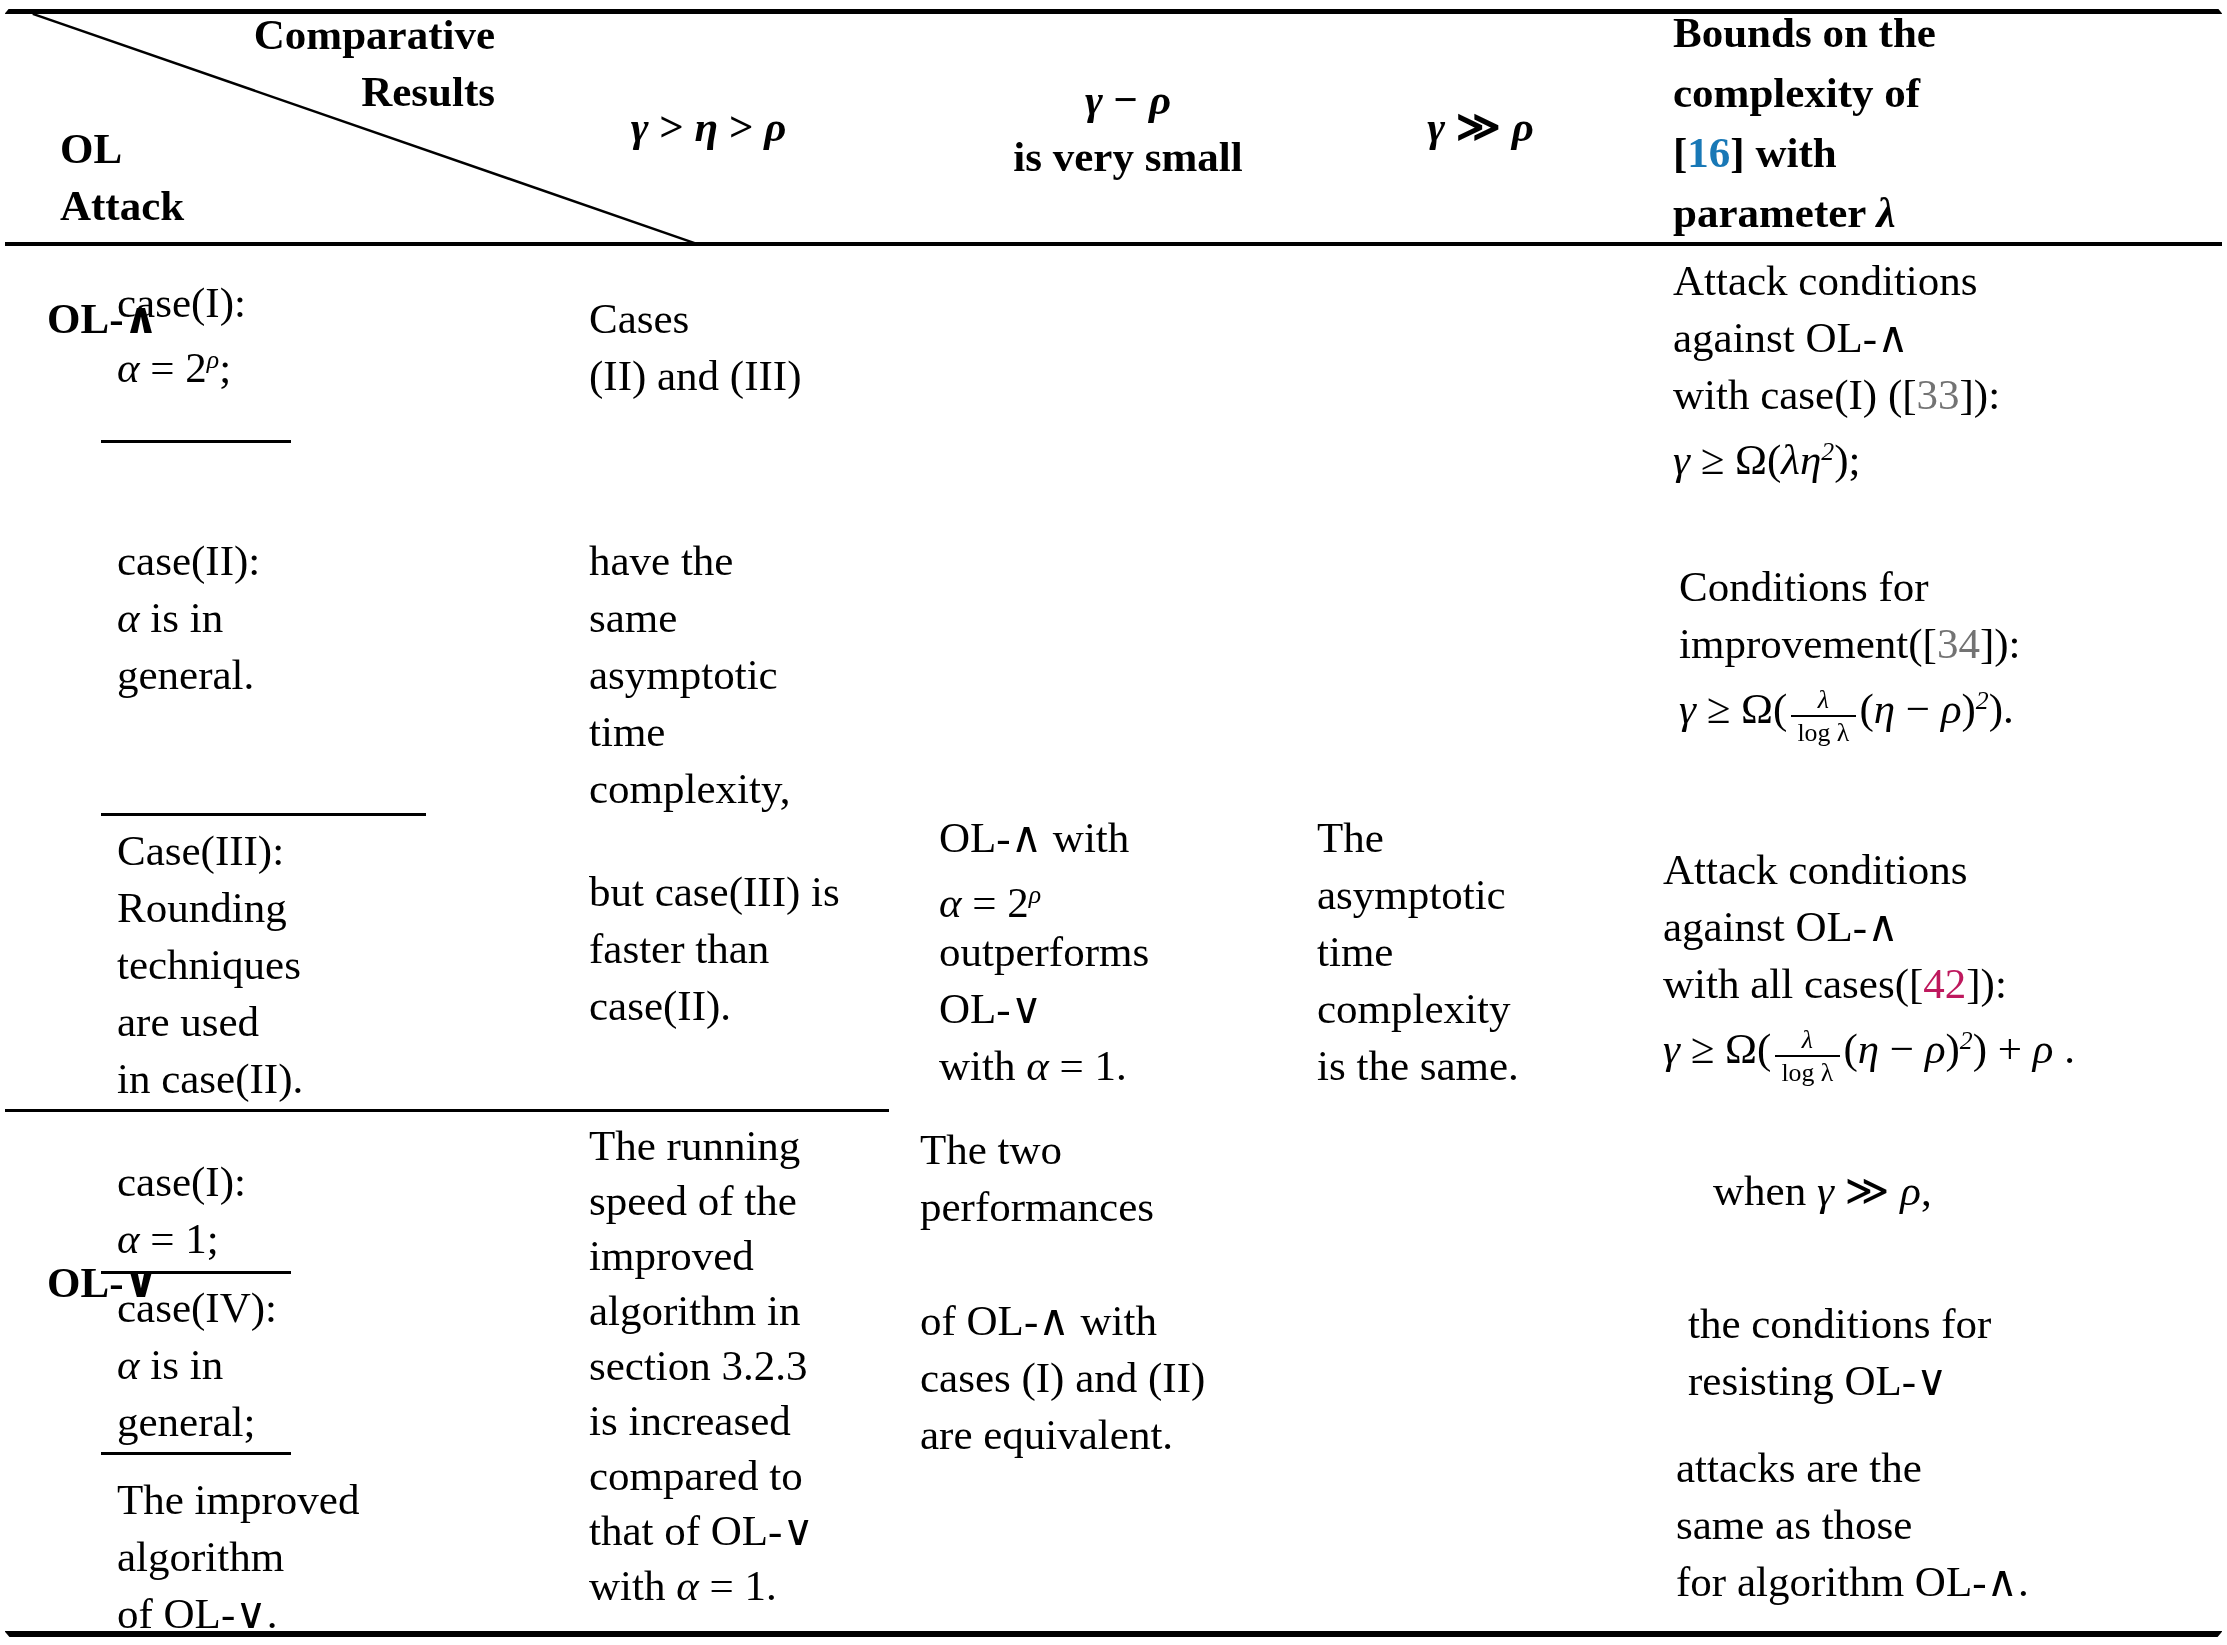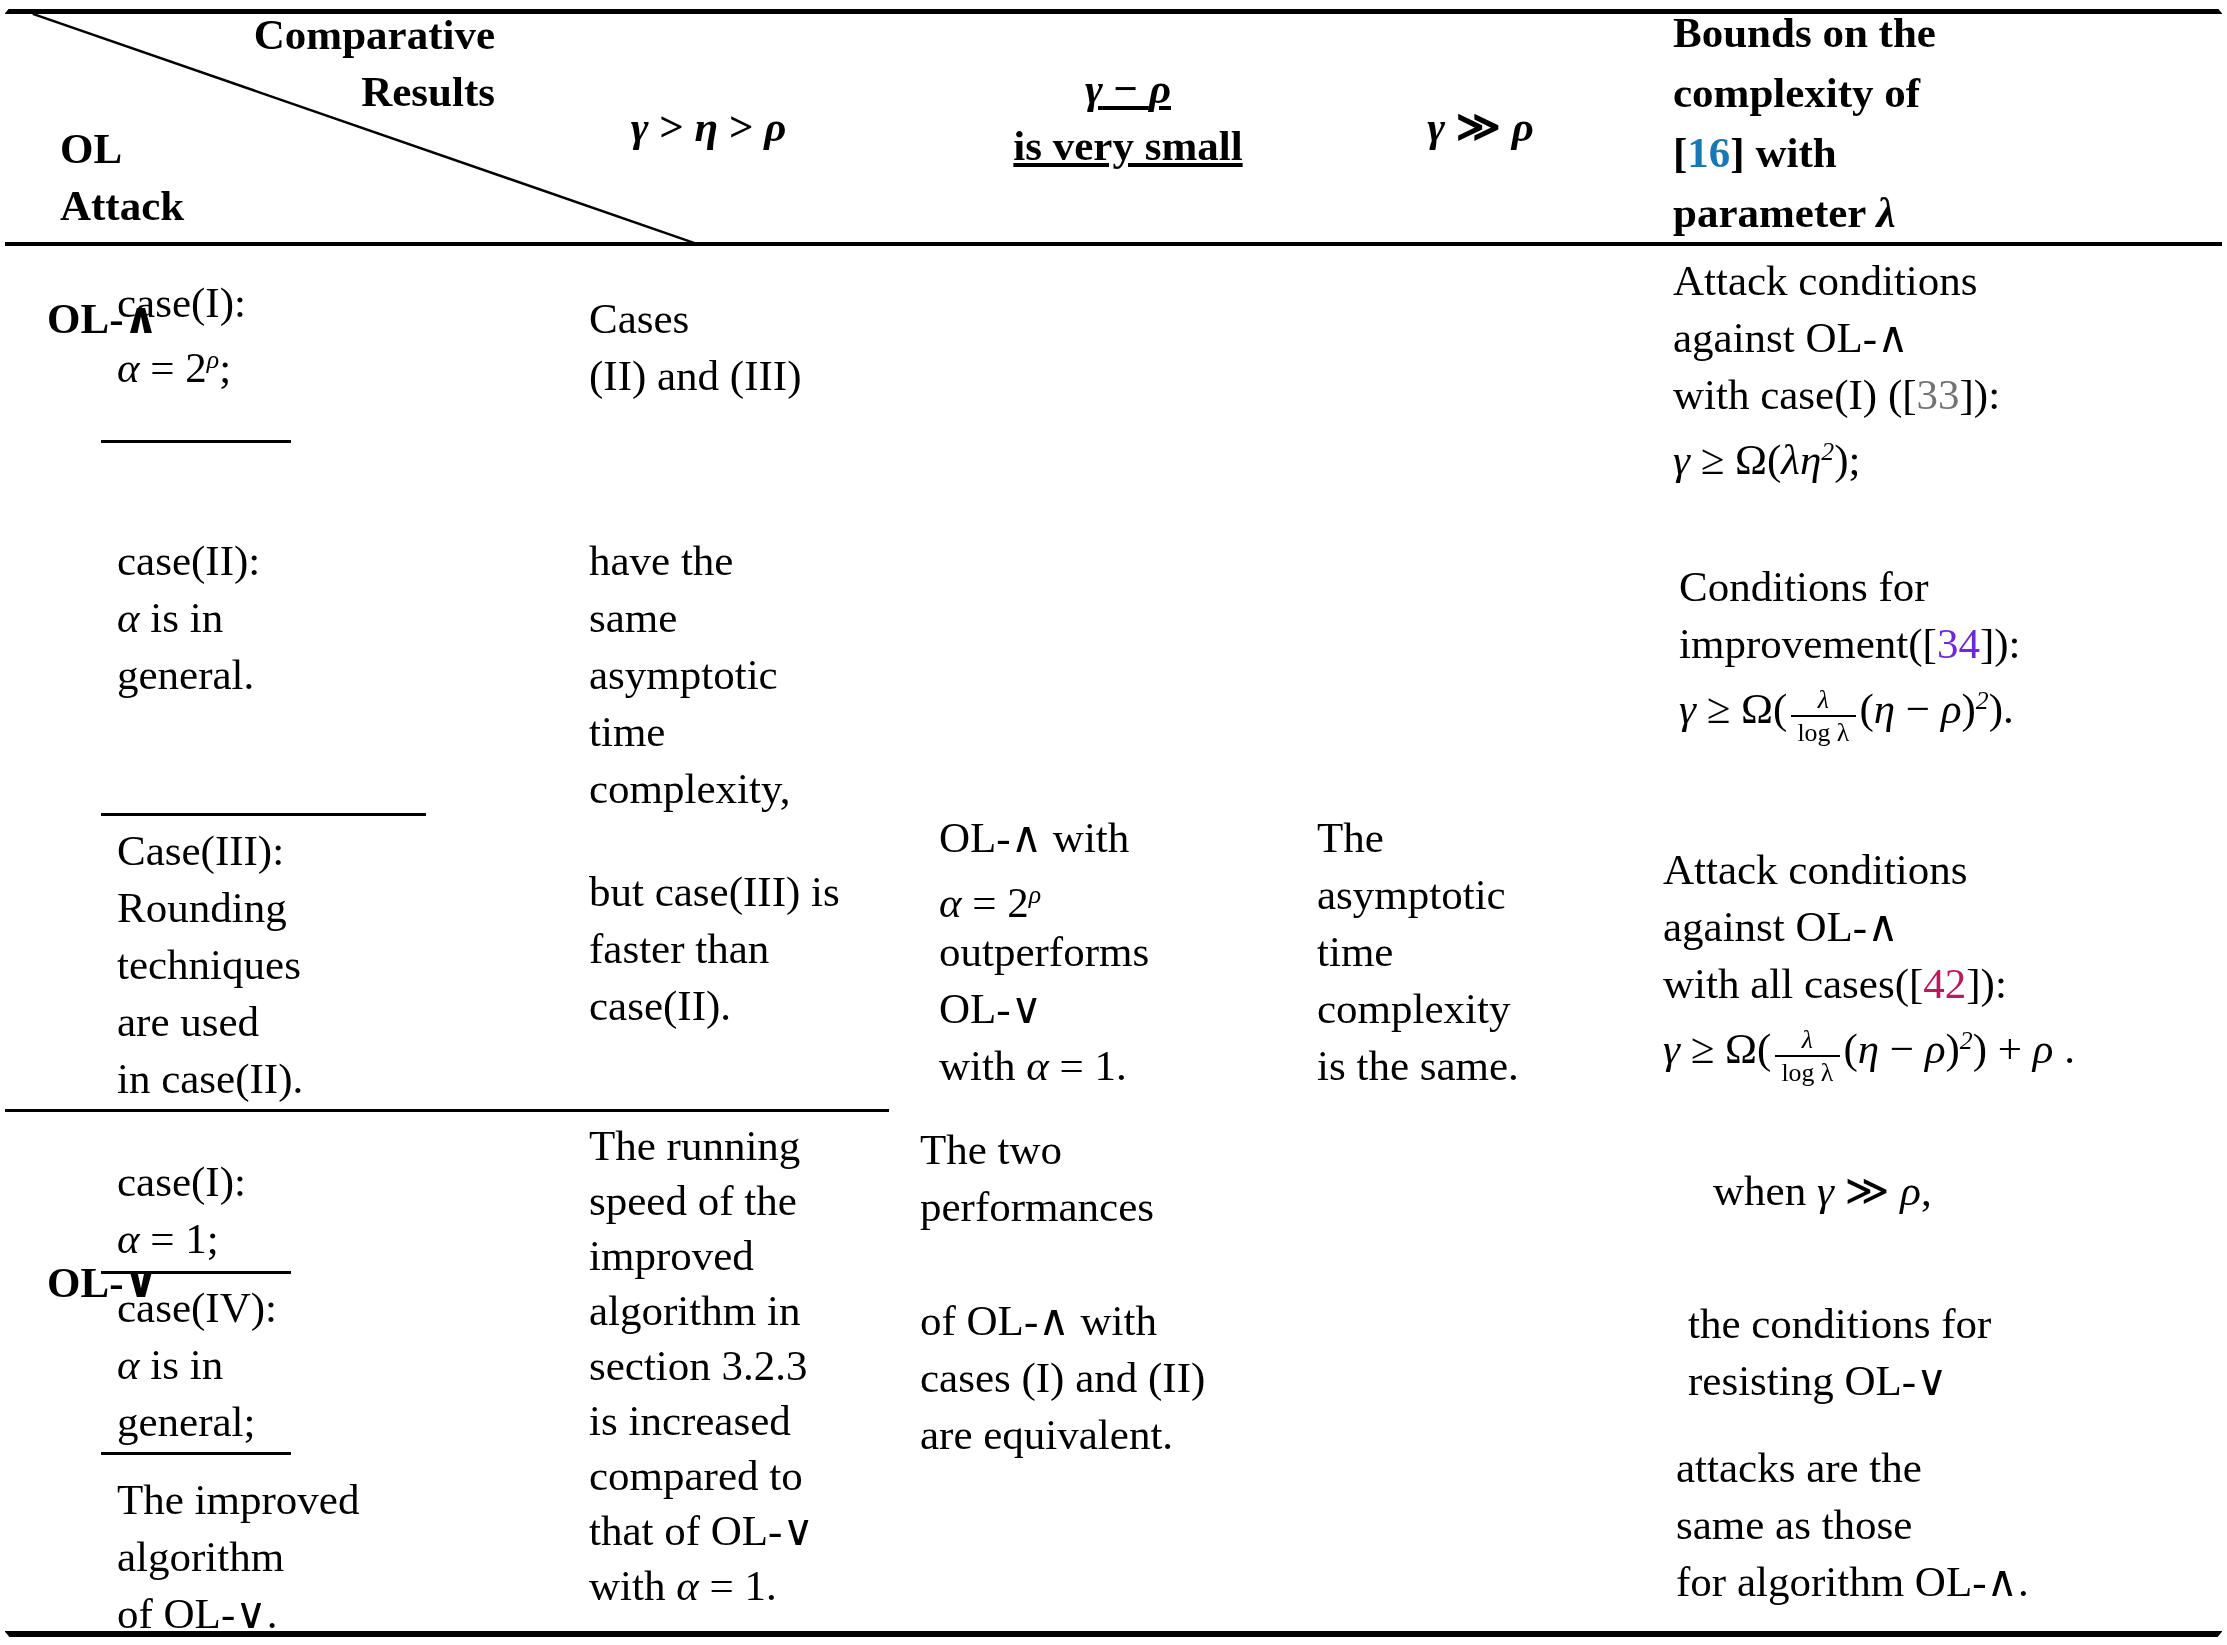--- a/index.html
+++ b/index.html
@@ -25,21 +25,21 @@
   #rule-bottom{left:5px;top:1631px;width:2217px;height:5.7px;}
   #cmid-a1{left:101px;top:440px;width:190px;height:2.5px;}
   #cmid-a2{left:101px;top:813px;width:325px;height:2.5px;}
   #cmid-v1{left:101px;top:1271px;width:190px;height:2.5px;}
   #cmid-v2{left:101px;top:1452px;width:190px;height:2.5px;}
   .diag{position:absolute;left:0;top:0;pointer-events:none;}
   
   .h-comp{left:189px;top:6.3px;width:306px;}
   .h-ol{left:60px;top:120px;}
   .h-c1{left:573px;top:98px;width:271px;}
-  .h-c2{left:958px;top:60px;width:340px;text-decoration:underline;}
+  .h-c2{left:958px;top:71px;width:340px;}
   .h-c3{left:1342px;top:98px;width:277px;}
   .h-c4{left:1673px;top:3.1px;}
   
   .b-and-label{left:47px;top:293px;}
   .b-and-case1{left:117px;top:274px;}
   .b-and-case2{left:117px;top:532px;}
   .b-and-case3{left:117px;top:822px;}
   .b-and-c3a{left:589px;top:290px;}
   .b-and-c3b{left:589px;top:532px;}
   .b-and-c3c{left:589px;top:863px;}
@@ -150,21 +150,21 @@
       <div class="ln"><span>is the same.</span></div>
     </div>
   <div class="cell b-and-b1">
       <div class="ln"><span>Attack conditions</span></div>
       <div class="ln"><span>against OL-∧</span></div>
       <div class="ln"><span>with case(I) ([</span><span class="cite" style="color: #737373;">33</span><span>]):</span></div>
       <div class="ln"><span class="it">γ</span><span> ≥ Ω(</span><span class="it">λη</span><span class="sup">2</span><span>);</span></div>
     </div>
   <div class="cell b-and-b2">
       <div class="ln"><span>Conditions for</span></div>
-      <div class="ln"><span>improvement([</span><span class="cite" style="color: #6d28d9; text-align: right;">34</span><span>]):</span></div>
+      <div class="ln"><span>improvement([</span><span class="cite" style="color: #737373; text-align: right;">34</span><span>]):</span></div>
       <div class="ln"><span class="it">γ</span><span> ≥ Ω(</span><span class="frac"><span class="fn">λ</span><span class="fd">log λ</span></span><span>(</span><span class="it">η</span><span> − </span><span class="it">ρ</span><span>)</span><span class="sup">2</span><span>).</span></div>
     </div>
   <div class="cell b-and-b3">
       <div class="ln"><span>Attack conditions</span></div>
       <div class="ln"><span>against OL-∧</span></div>
       <div class="ln"><span>with all cases([</span><span class="cite" style="color: #be185d;">42</span><span>]):</span></div>
       <div class="ln"><span class="it">γ</span><span> ≥ Ω(</span><span class="frac"><span class="fn">λ</span><span class="fd">log λ</span></span><span>(</span><span class="it">η</span><span> − </span><span class="it">ρ</span><span>)</span><span class="sup">2</span><span>) + </span><span class="it">ρ</span><span> .</span></div>
     </div>
 
   <div class="cell b-or-label bold">OL-∨</div>

